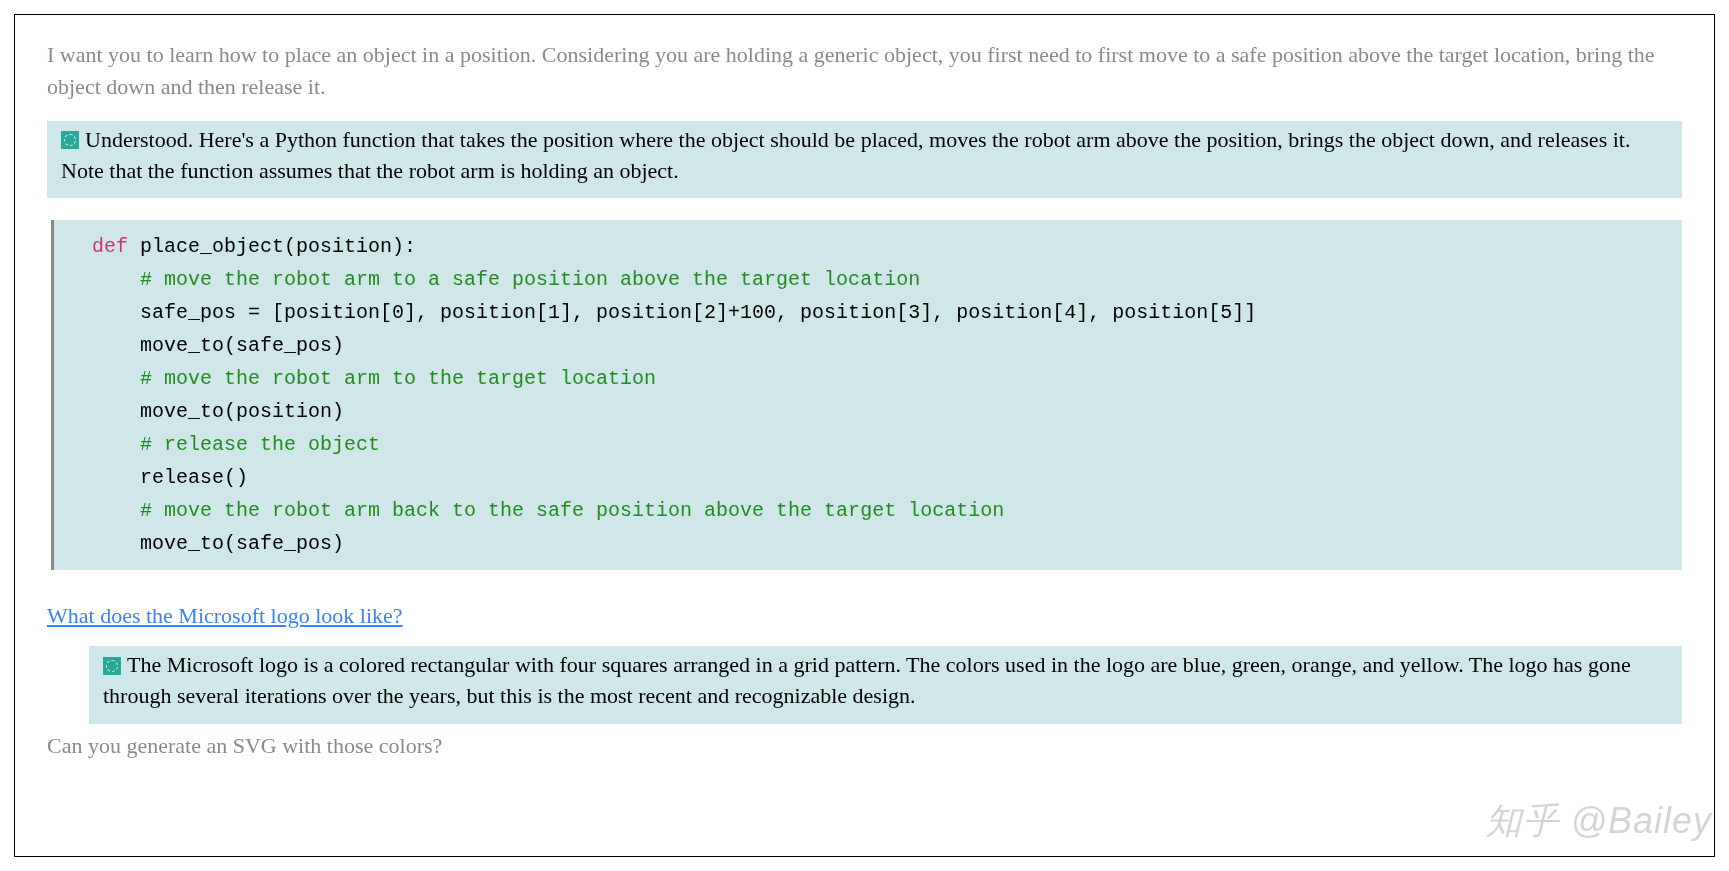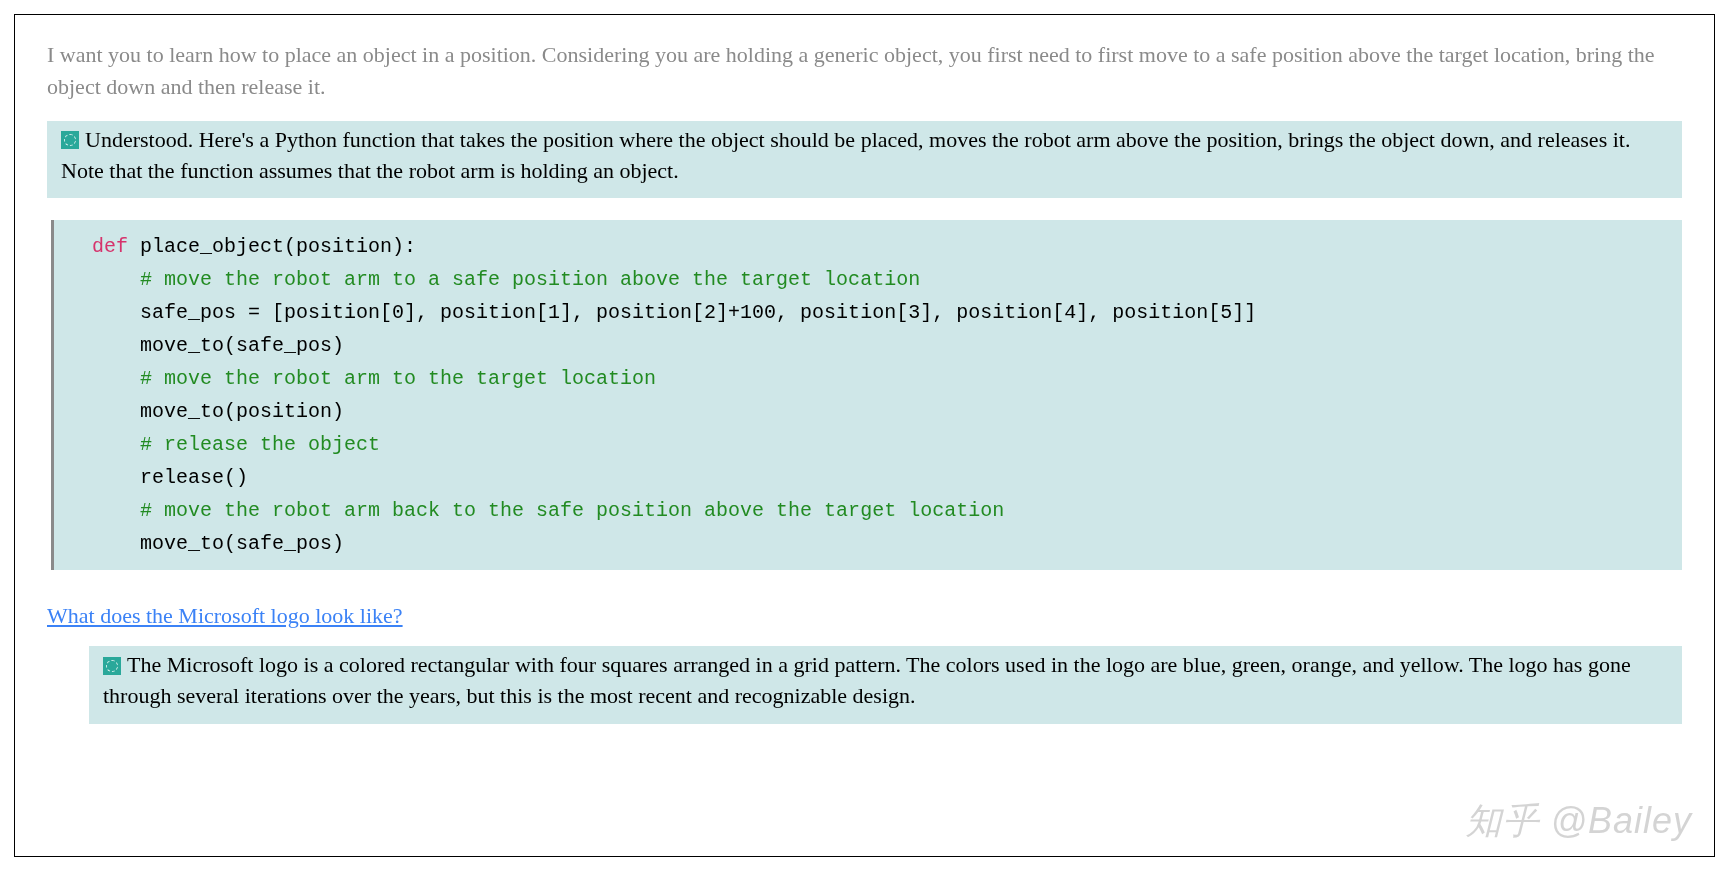--- a/index.html
+++ b/index.html
@@ -86,21 +86,21 @@
   }
   .user-prompt-3 {
     font-size: 22px;
     line-height: 1.45;
     color: #8a8a8a;
     margin-top: 6px;
   }
   .response-block-2 { margin-top: 14px; margin-left: 42px; }
   .watermark {
     position: absolute;
-    right: 22px;
+    right: 2px;
     bottom: 10px;
     font-family: -apple-system, 'PingFang SC', 'Microsoft YaHei', sans-serif;
     font-size: 36px;
     font-weight: 500;
     color: rgba(120,120,120,0.32);
     font-style: italic;
     letter-spacing: 1px;
     pointer-events: none;
   }
 </style>
@@ -129,17 +129,18 @@
 <span class="comment">    # move the robot arm back to the safe position above the target location</span>
 <span class="txt">    move_to(safe_pos)</span></pre>
     </div>
 
     <div class="user-prompt-2">What does the Microsoft logo look like?</div>
 
     <div class="response-block response-block-2">
       <span class="badge"></span><span>The Microsoft logo is a colored rectangular with four squares arranged in a grid pattern. The colors used in the logo are blue, green, orange, and yellow. The logo has gone through several iterations over the years, but this is the most recent and recognizable design.</span>
     </div>
 
+    <div class="user-prompt-3">Can you generate an SVG with those colors?</div>
 
   </div>
 
   <div class="watermark">知乎 @Bailey</div>
 </div>
 
 </body></html>

